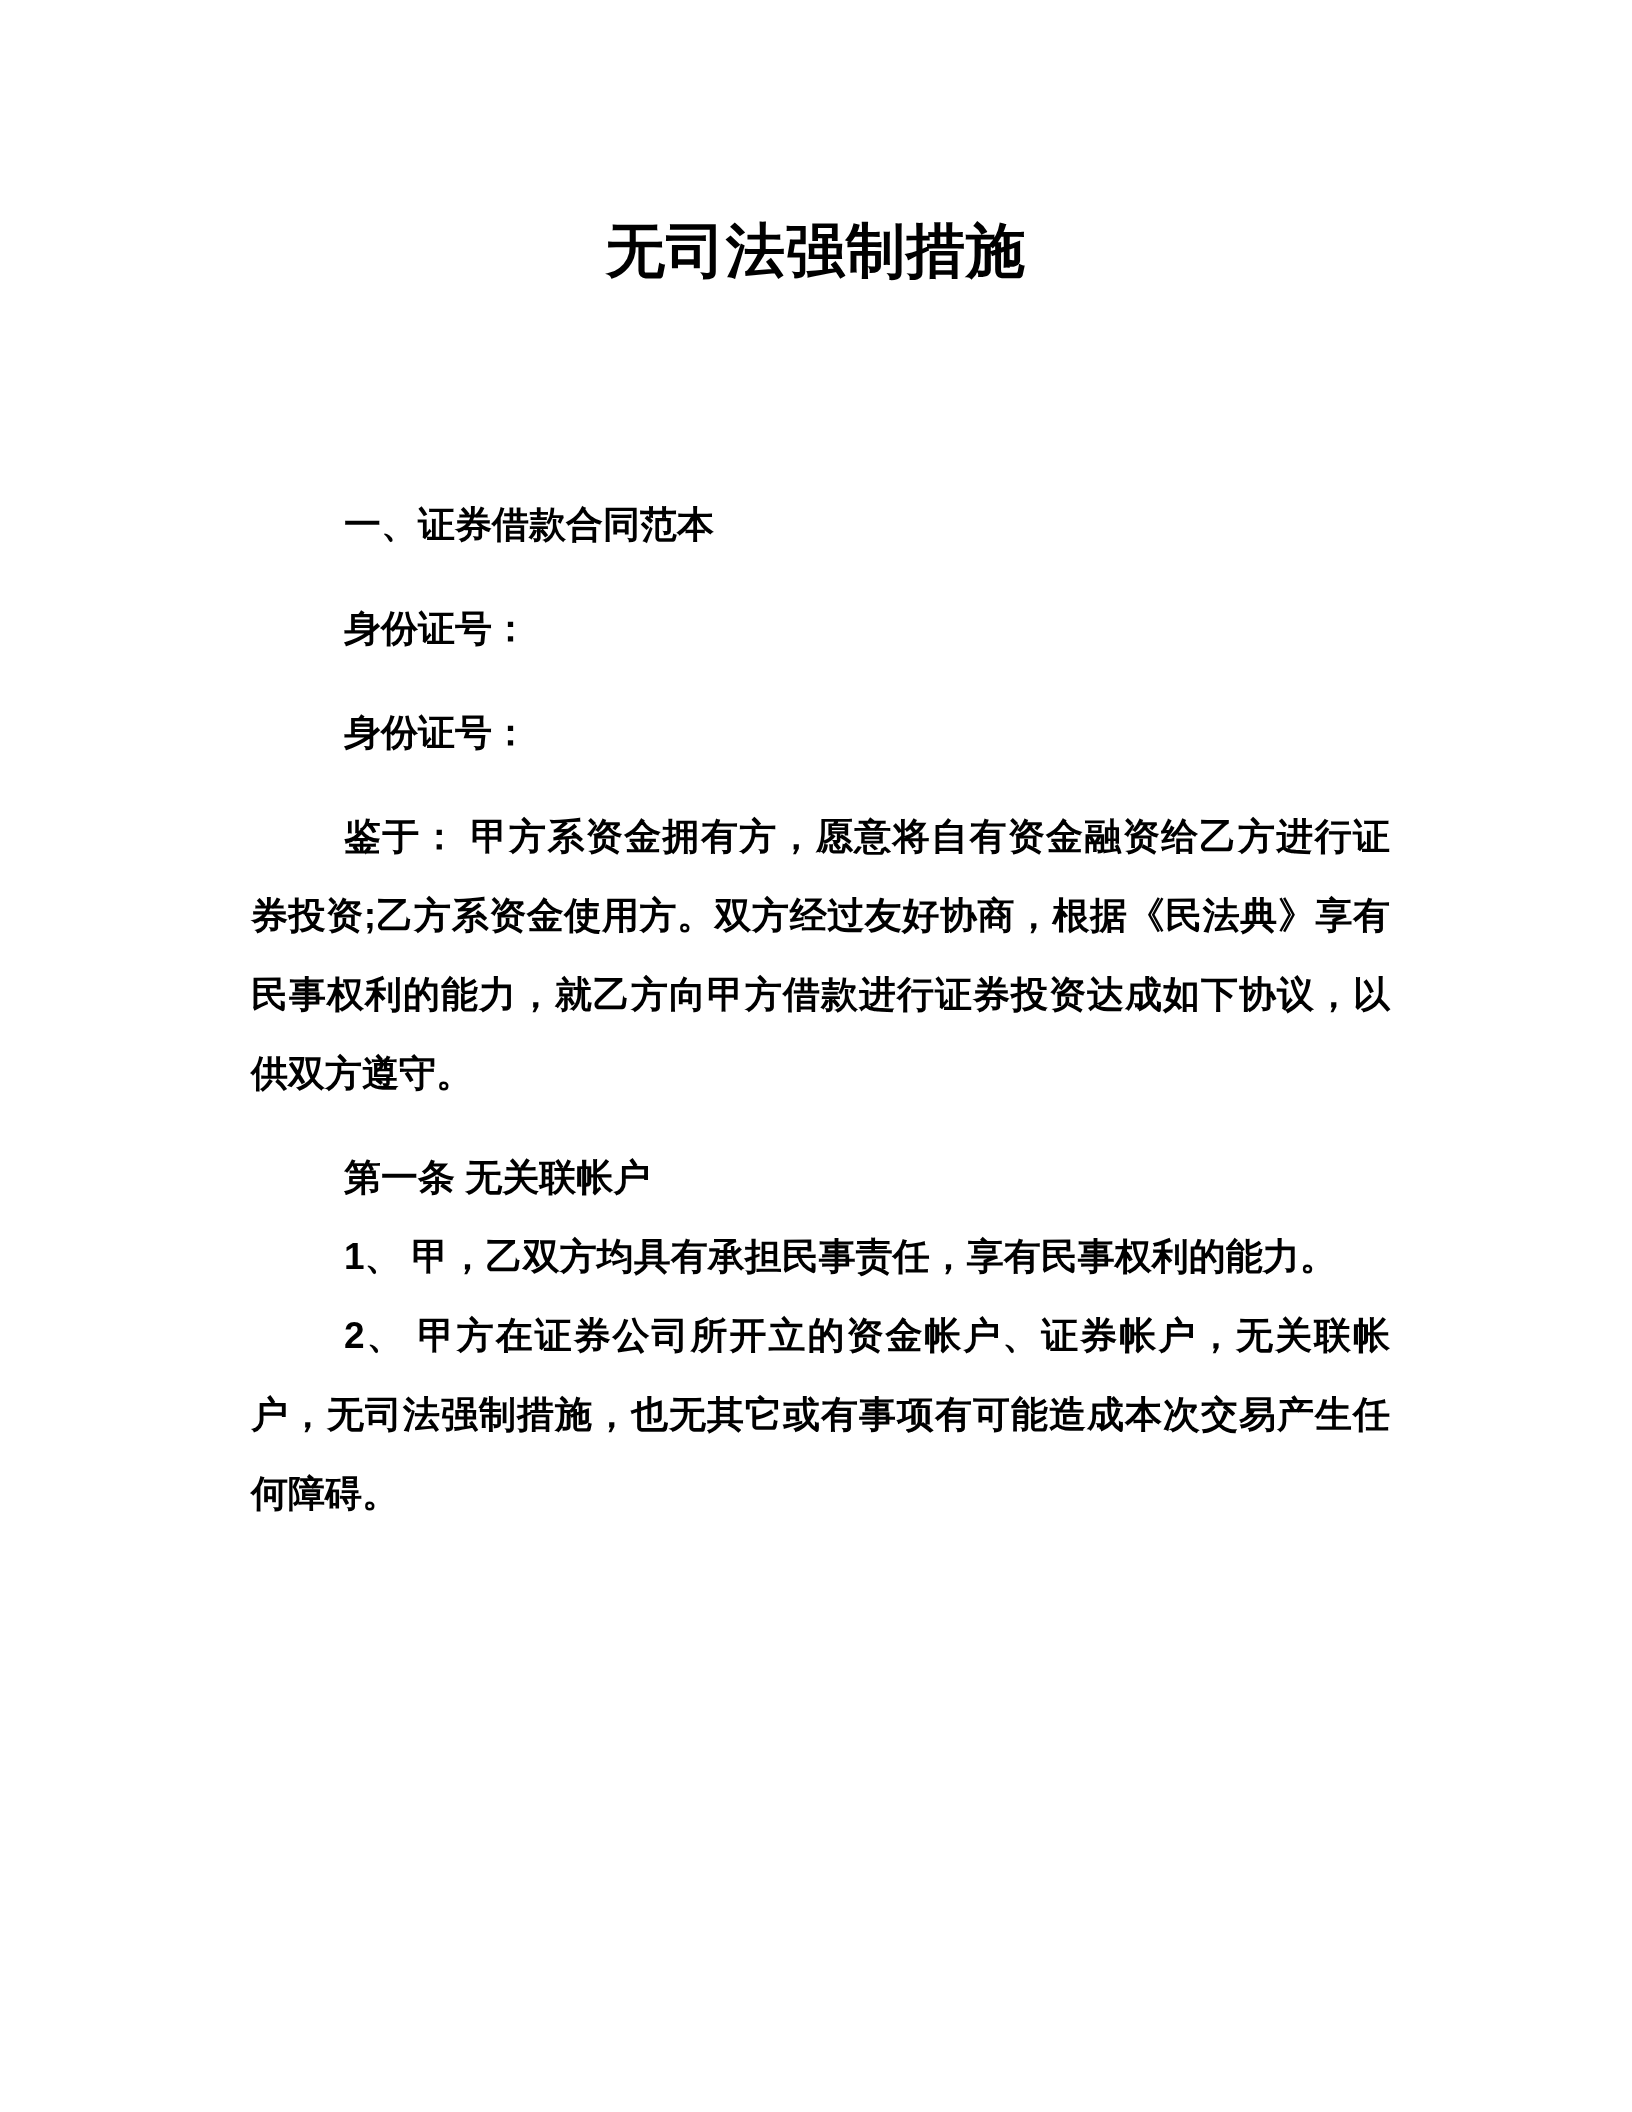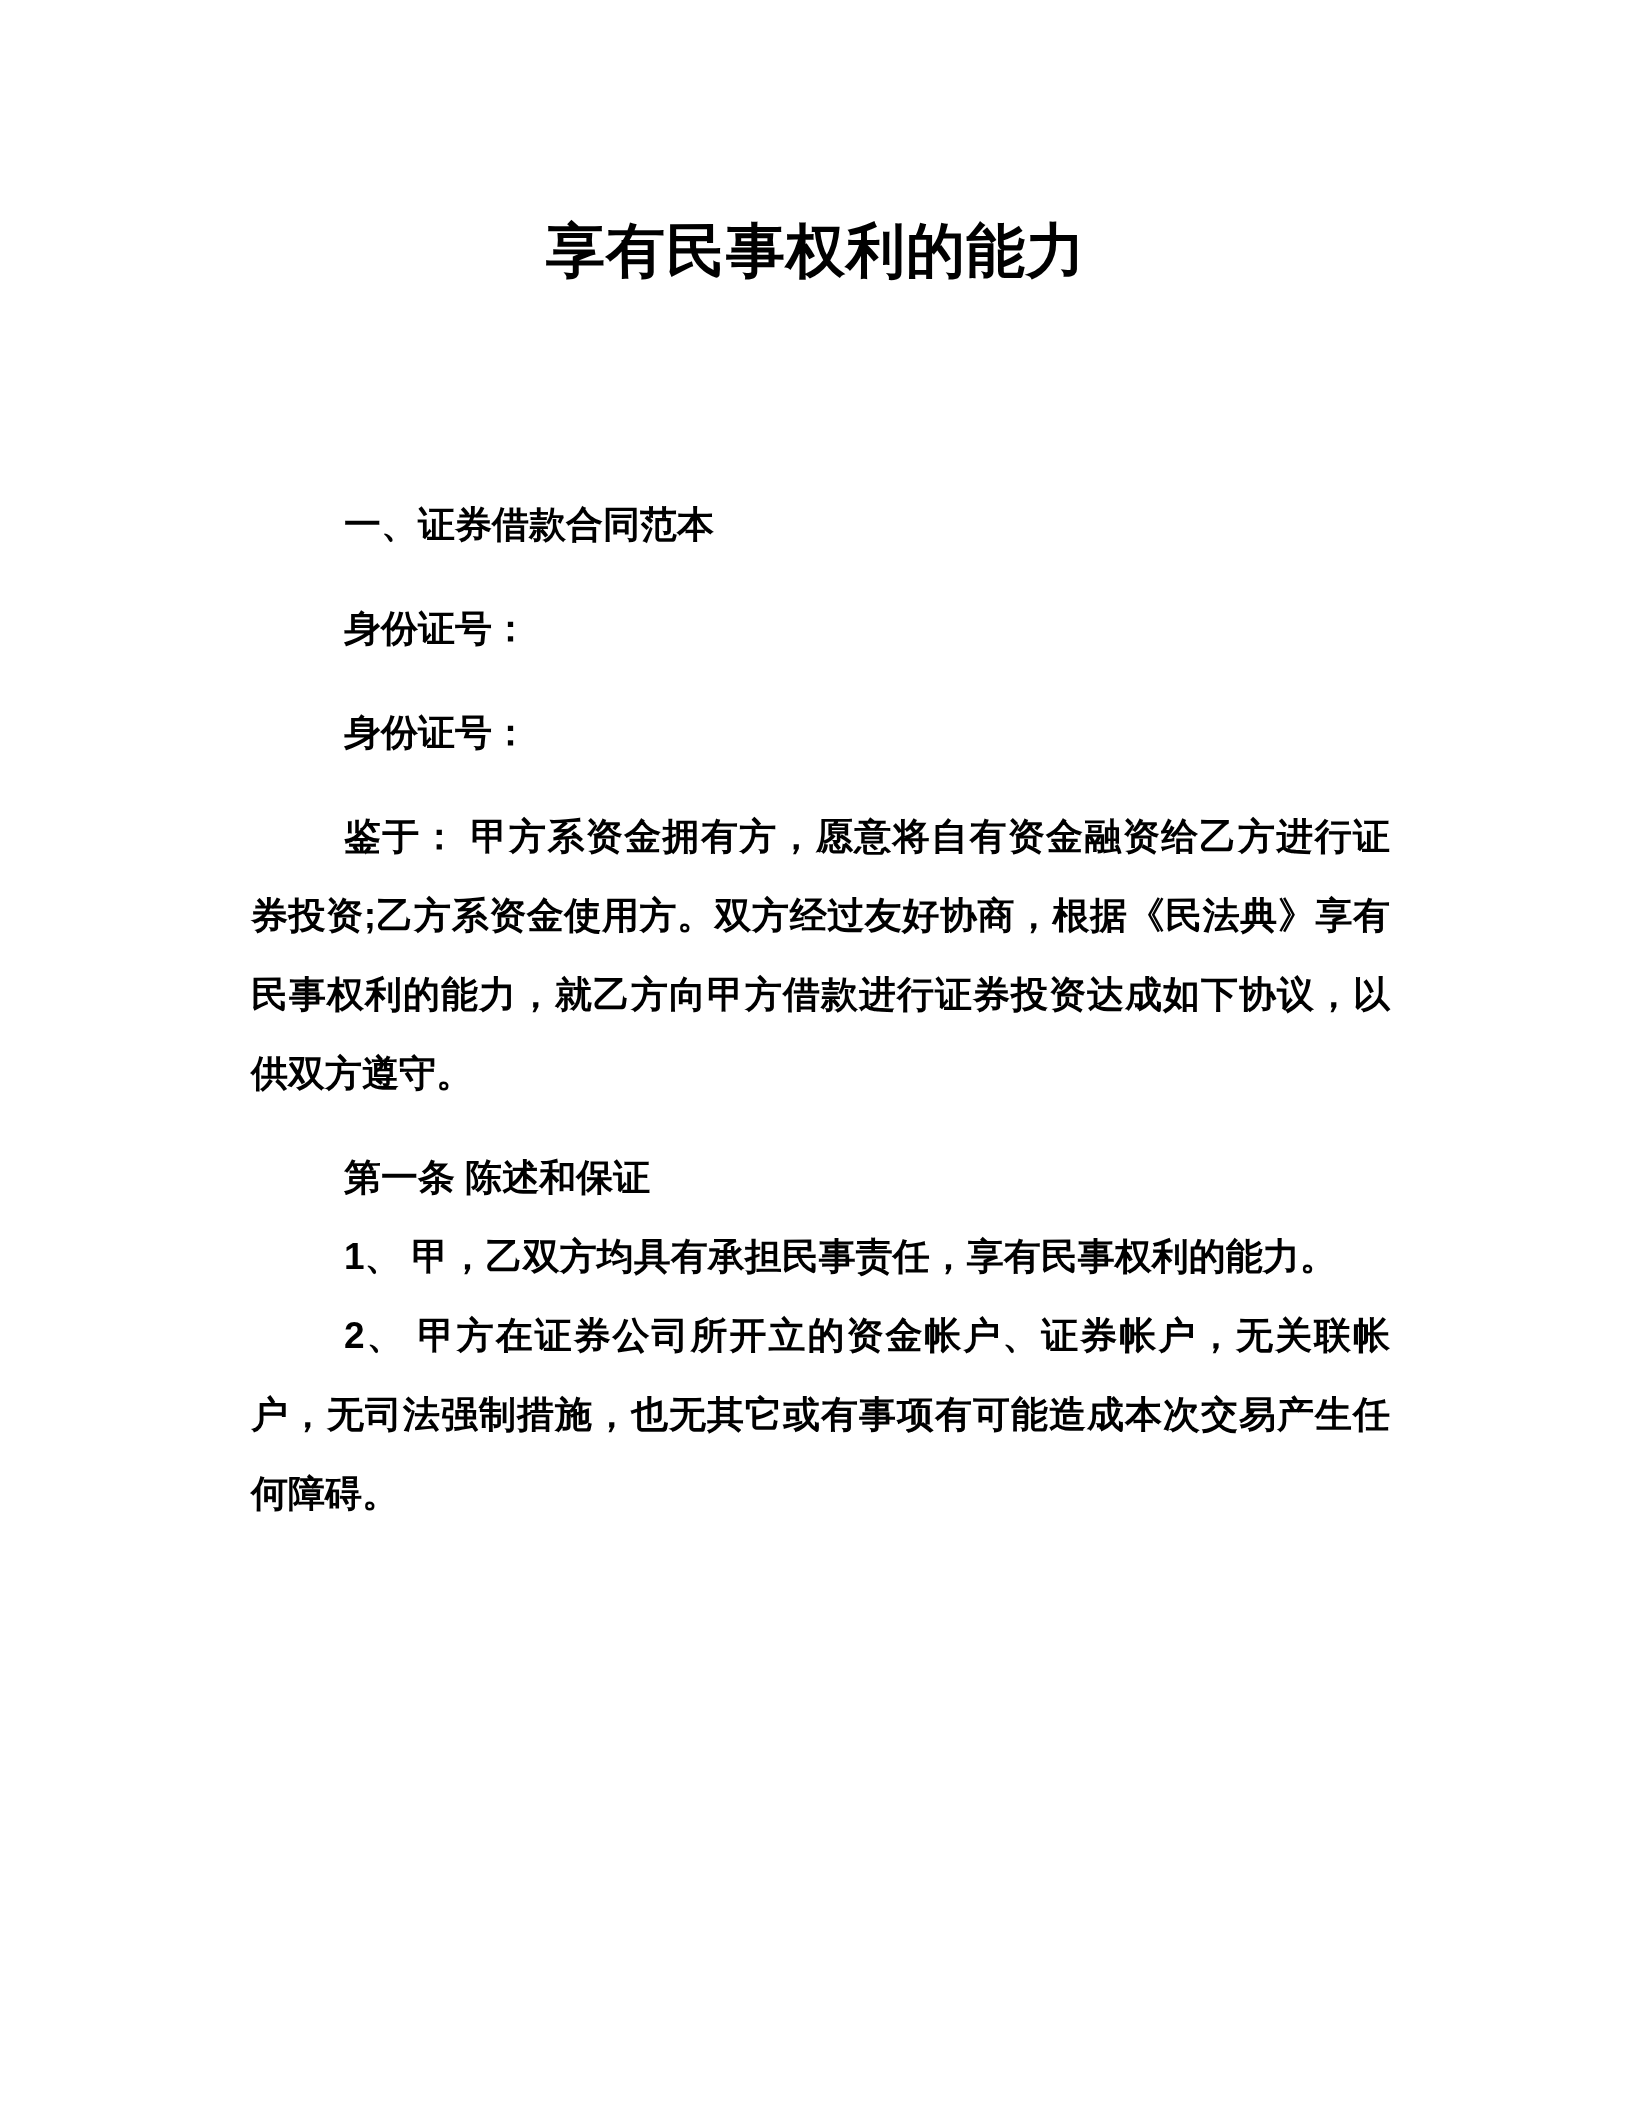--- a/index.html
+++ b/index.html
@@ -39,32 +39,32 @@
     word-break: break-all;
   }
   .doc-body p.tight {
     margin-bottom: 0;
   }
 </style>
 </head>
 <body>
 
 <div class="page">
-  <h1 class="doc-title">享有民事权利的能力</h1>
+  <h1 class="doc-title">无司法强制措施</h1>
 
   <div class="doc-body">
     <p>一、证券借款合同范本</p>
 
 
     <p>身份证号：</p>
 
 
     <p>身份证号：</p>
 
     <p>鉴于： 甲方系资金拥有方，愿意将自有资金融资给乙方进行证券投资;乙方系资金使用方。双方经过友好协商，根据《民法典》享有民事权利的能力，就乙方向甲方借款进行证券投资达成如下协议，以供双方遵守。</p>
 
-    <p class="tight">第一条 陈述和保证</p>
+    <p class="tight">第一条 无关联帐户</p>
 
     <p class="tight">1、 甲，乙双方均具有承担民事责任，享有民事权利的能力。</p>
 
     <p class="tight">2、 甲方在证券公司所开立的资金帐户、证券帐户，无关联帐户，无司法强制措施，也无其它或有事项有可能造成本次交易产生任何障碍。</p>
   </div>
 </div>
 
 </body></html>

